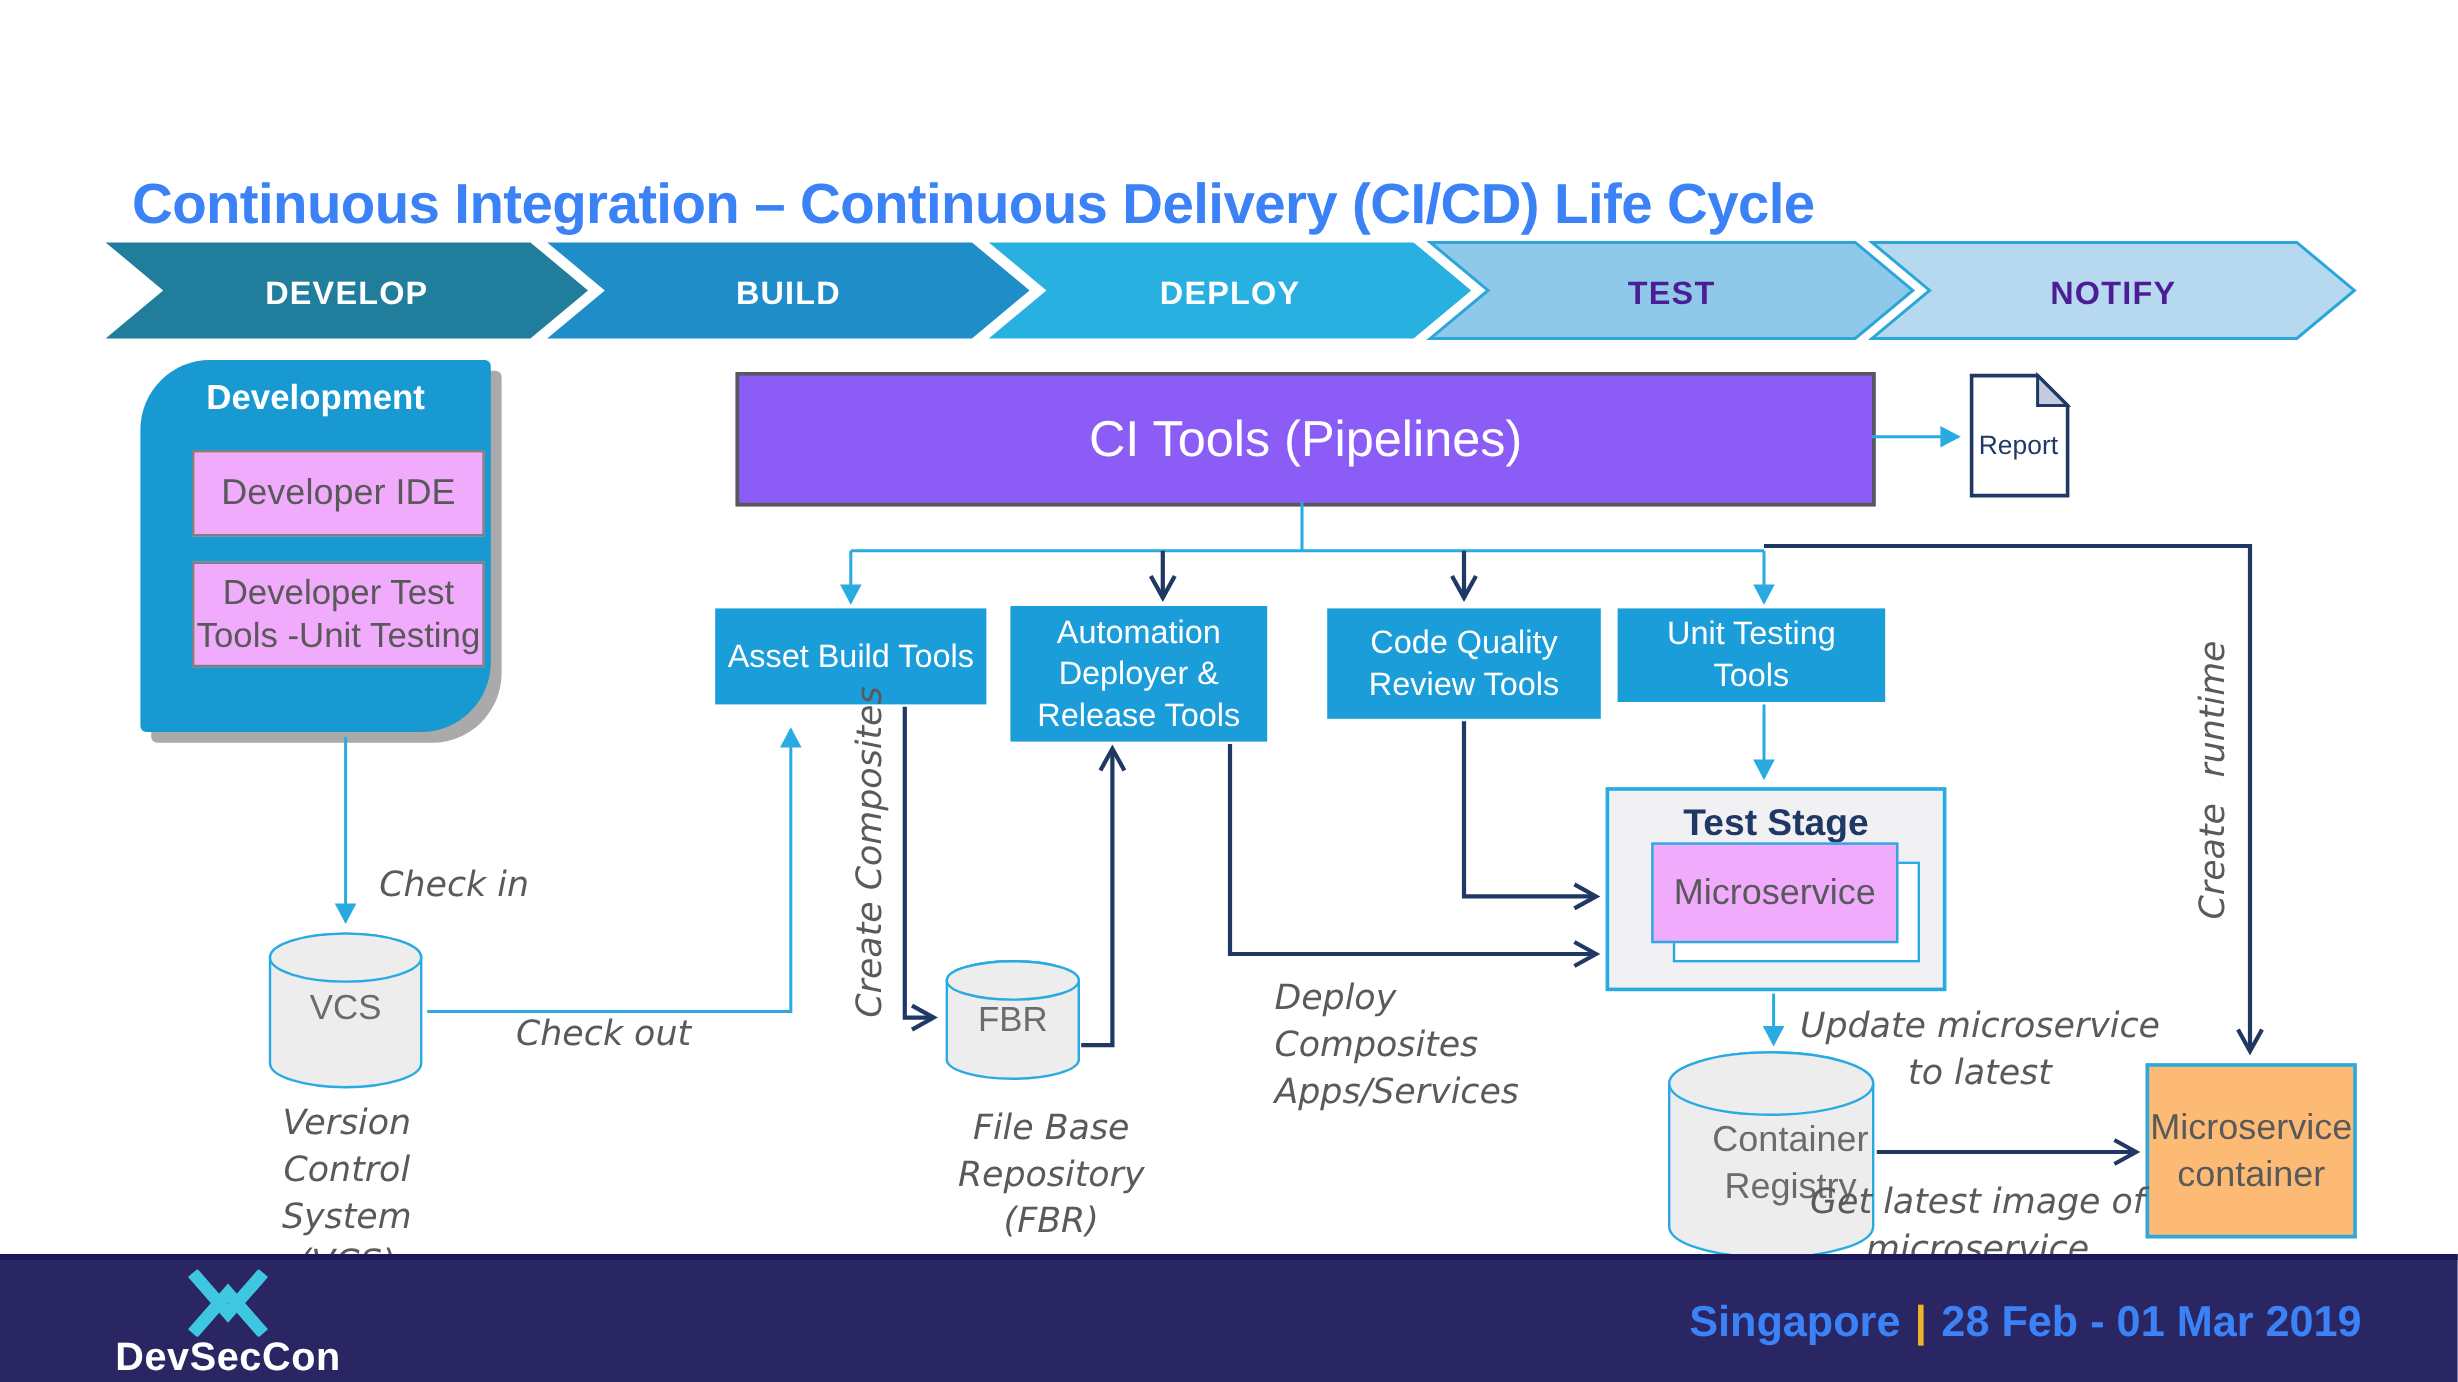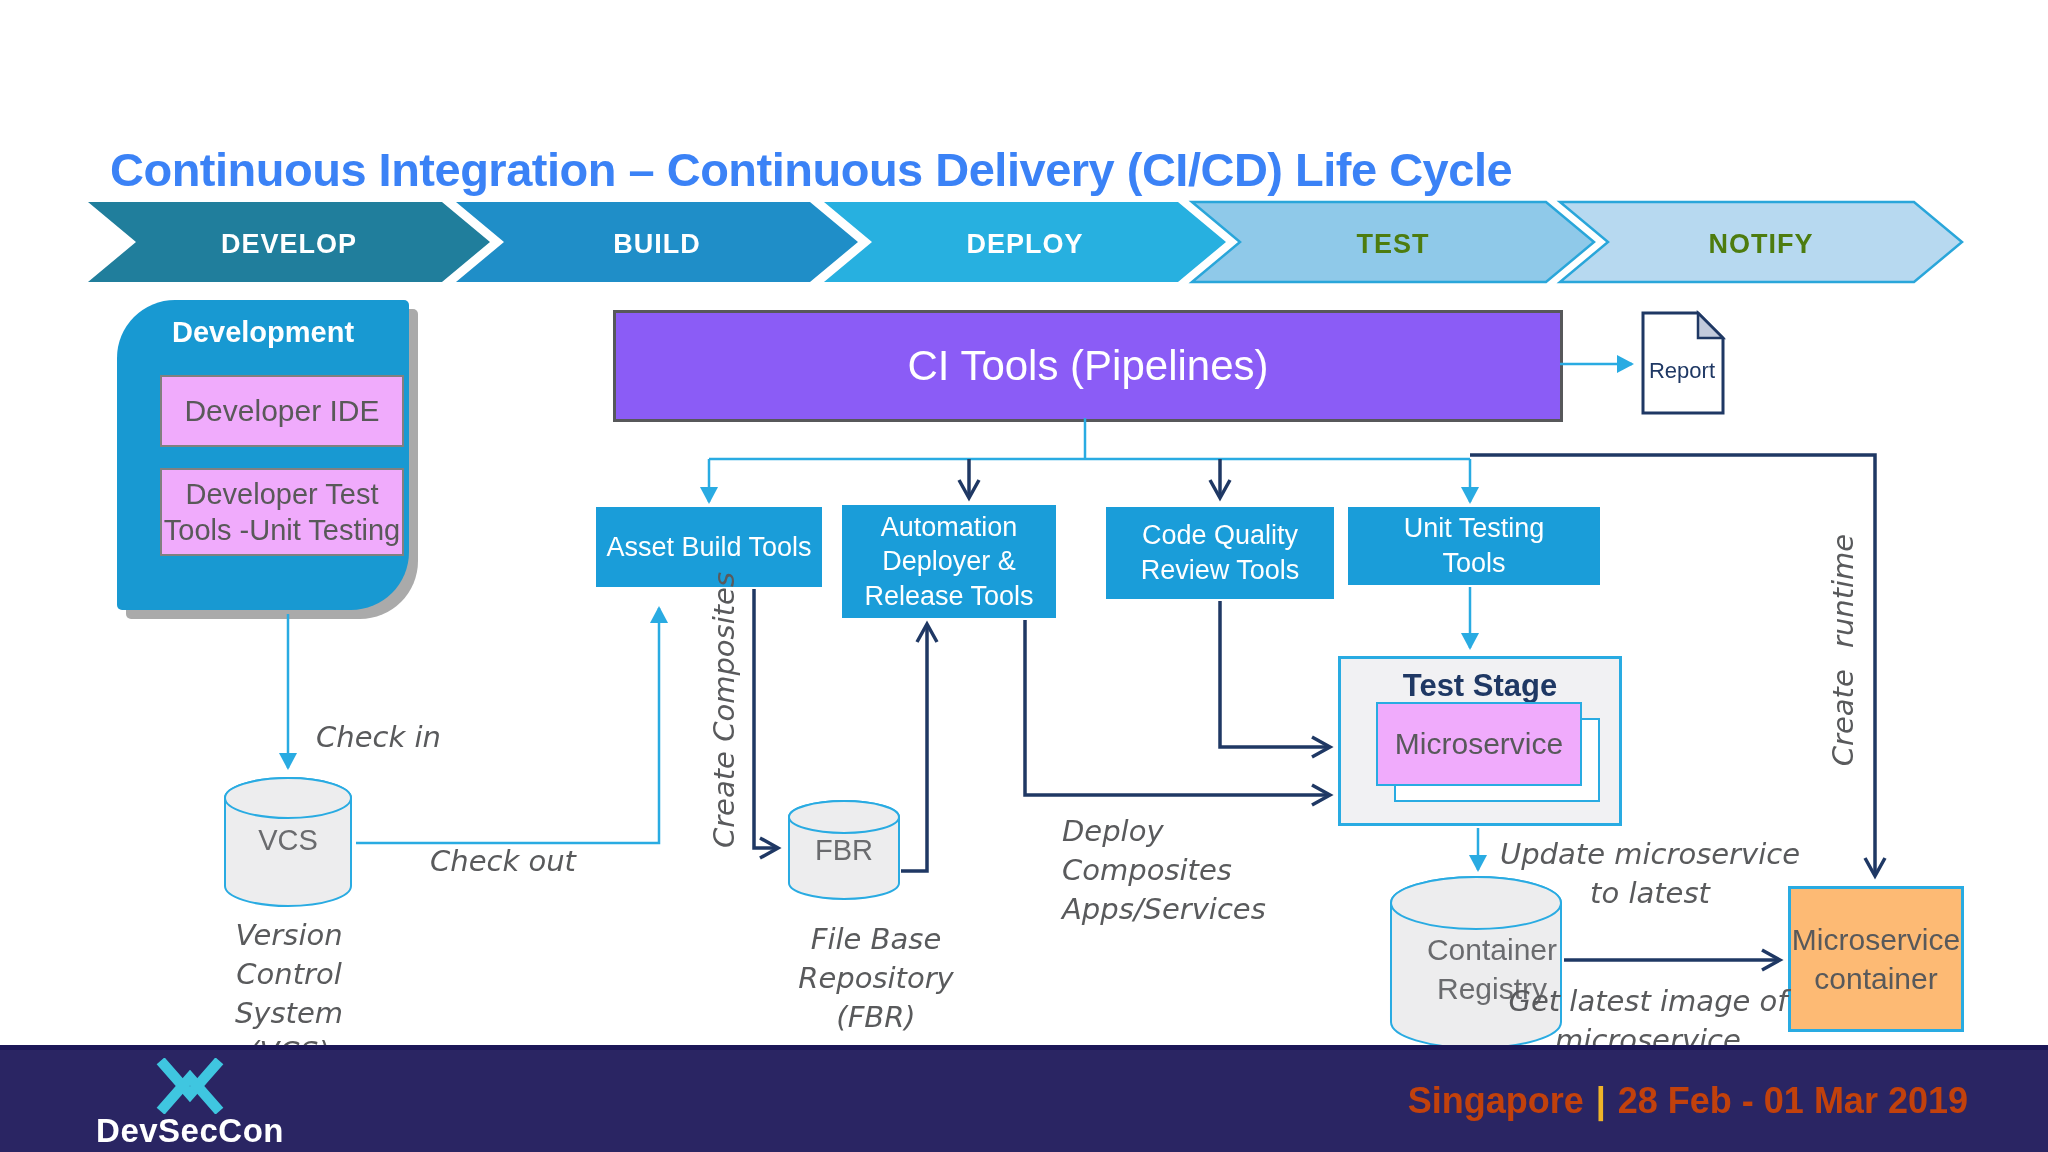--- a/index.html
+++ b/index.html
@@ -3,21 +3,21 @@
 <meta charset="utf-8">
 <style>
   html,body{margin:0;padding:0;background:#ffffff;}
   body{width:2048px;height:1152px;position:relative;overflow:hidden;
        font-family:"Liberation Sans",sans-serif;}
   .abs{position:absolute;}
   .title{left:110px;top:142px;width:1700px;font-size:47px;font-weight:bold;
          color:#3b82f6;letter-spacing:-0.5px;}
   .stage-label{top:224px;height:40px;line-height:40px;text-align:center;width:260px;
                font-size:27px;font-weight:bold;letter-spacing:1px;color:#ffffff;}
-  .stage-label.dark{color:#4d7c0f;}
+  .stage-label.dark{color:#4c1d95;}
   
   .dev-panel{left:117px;top:300px;width:292px;height:310px;background:#1899d2;
              border-radius:58px 5px 58px 5px;box-shadow:9px 9px 0 #aaaaaa;}
   .dev-title{left:117px;top:316px;width:292px;text-align:center;font-size:29px;
              font-weight:bold;color:#ffffff;}
   .white-box{background:#f0abfc;border:2px solid #808080;color:#595959;
              display:flex;align-items:center;justify-content:center;text-align:center;}
   .dev-ide{left:160px;top:375px;width:240px;height:68px;font-size:30px;}
   .dev-test{left:160px;top:468px;width:240px;height:84px;font-size:29px;line-height:1.25;}
   
@@ -25,21 +25,21 @@
           border:3px solid #57585a;display:flex;align-items:center;justify-content:center;
           color:#ffffff;font-size:42px;}
   .report-label{left:1642px;top:358px;width:80px;text-align:center;font-size:22px;
                 color:#1f3864;}
   
   .tool{background:#1a9dd9;color:#ffffff;display:flex;align-items:center;
         justify-content:center;text-align:center;font-size:27px;line-height:1.28;}
   .tool-asset{left:596px;top:507px;width:226px;height:80px;}
   .tool-auto{left:842px;top:505px;width:214px;height:113px;padding:0 2px;box-sizing:border-box;}
   .tool-codeq{left:1106px;top:507px;width:228px;height:92px;}
-  .tool-unit{left:1348px;top:507px;width:252px;height:78px;padding:12px 34px;box-sizing:border-box;}
+  .tool-unit{left:1348px;top:507px;width:223px;height:78px;padding:12px 34px;box-sizing:border-box;}
   
   .test-stage{left:1338px;top:656px;width:284px;height:170px;background:#f1f1f3;
               border:3px solid #29abe2;box-sizing:border-box;}
   .ts-title{left:1338px;top:668px;width:284px;text-align:center;font-size:31px;
             font-weight:bold;color:#1f3864;}
   .ms-back{left:1394px;top:718px;width:202px;height:80px;background:#ffffff;
            border:2px solid #29abe2;}
   .ms-front{left:1376px;top:702px;width:202px;height:80px;font-size:30px;}
   .ms-container{left:1788px;top:886px;width:176px;height:146px;border:3px solid #29abe2;
                 background:#fdba74;box-sizing:border-box;color:#58595b;font-size:30px;
@@ -50,21 +50,21 @@
   
   .lbl{font-family:"DejaVu Sans",sans-serif;font-style:italic;color:#595a5c;
        font-size:29px;line-height:1.35;}
   .vert{transform:rotate(-90deg);text-align:center;}
   
   .footer{left:0;top:1045px;width:2048px;height:107px;background:#2a2563;
           border-top:5px solid #1c1757;box-sizing:border-box;}
   .brand-text{left:78px;top:1112px;width:224px;text-align:center;color:#ffffff;
               font-size:33px;font-weight:bold;letter-spacing:0.5px;}
   .footer-right{right:80px;top:1080px;font-size:36px;font-weight:bold;}
-  .footer-right span{color:#c2410c;}
+  .footer-right span{color:#3b82f6;}
   .footer-right .sep{color:#f0b428;padding:0 12px;}
 </style>
 </head>
 <body>
 
 <div class="abs title">Continuous Integration – Continuous Delivery  (CI/CD) Life Cycle</div>
 
 <svg class="abs" style="left:0;top:200px;" width="2048" height="86">
   <polygon points="88,2 442,2 490,42 442,82 88,82 136,42" fill="#207e9c"></polygon>
   <polygon points="456,2 810,2 858,42 810,82 456,82 504,42" fill="#1f8ec8"></polygon>

